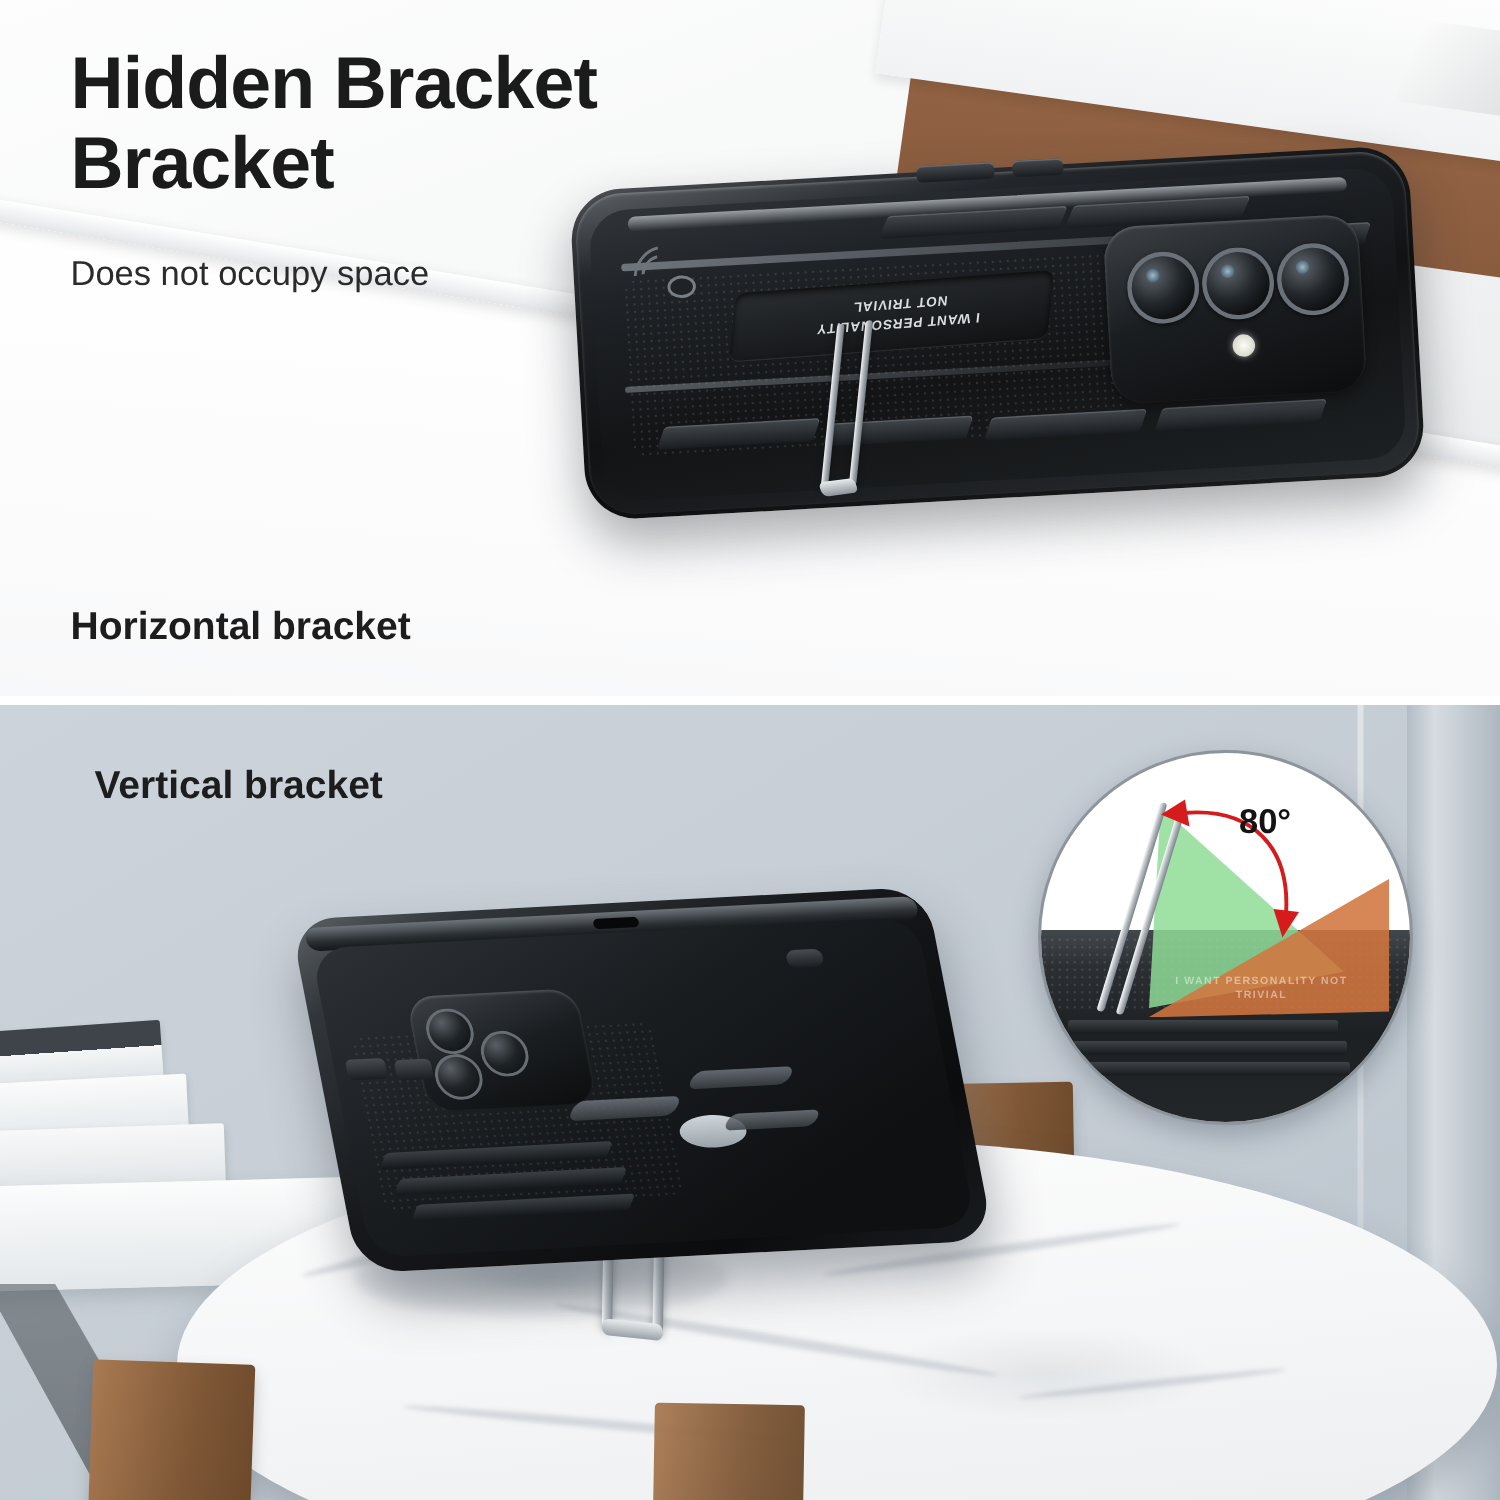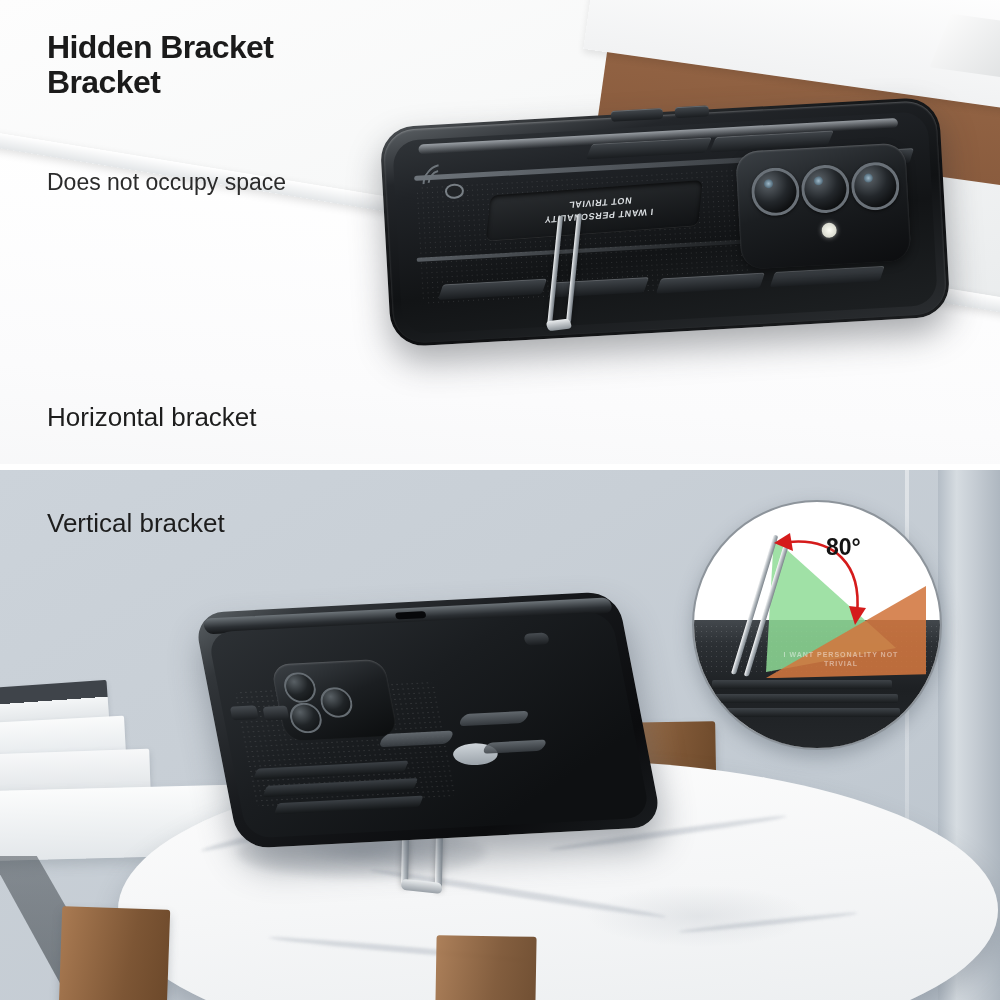--- a/index.html
+++ b/index.html
@@ -36,25 +36,25 @@
     background:linear-gradient(180deg,rgba(150,158,165,0.30),rgba(150,158,165,0));
     transform:rotate(9.3deg); transform-origin:left top; }
 
   
   .gap-obj { position:absolute; left:196px; top:320px; width:92px; height:34px;
     background:linear-gradient(180deg,#8b949b,#5e676d); transform:rotate(9deg) skewX(-20deg); }
   .gap-obj2 { position:absolute; left:180px; top:322px; width:26px; height:30px;
     background:linear-gradient(90deg,#aeb5ba,#7d868c); transform:rotate(9deg); }
 
   
-  .headline { position:absolute; left:47px; top:30px; font-size:32px; font-weight:bold;
+  .headline { position:absolute; left:47px; top:30px; font-size:49px; font-weight:bold;
     color:#1b1b1b; line-height:1.09; letter-spacing:-0.6px; }
   .subline { position:absolute; left:47px; top:168px; font-size:23px; color:#2b2b2b;
     line-height:1.30; }
-  .cap-top { position:absolute; left:47px; top:402px; font-size:26px; font-weight:normal; color:#1d1d1d; }
+  .cap-top { position:absolute; left:47px; top:402px; font-size:26px; font-weight:bold; color:#1d1d1d; }
 
   
   .phone-h { position:absolute; left:385px; top:112px; width:560px; height:220px;
     transform:rotate(-3.2deg); }
   .ph-body { position:absolute; inset:0; border-radius:34px;
     background:linear-gradient(168deg,#4d5155 0%,#303336 12%,#17191b 30%,#0d0e10 62%,#1b1d1f 100%);
     box-shadow:0 16px 34px rgba(40,46,52,0.40); }
   .ph-rim { position:absolute; inset:3px; border-radius:31px;
     background:linear-gradient(170deg,#5a5f63,#23262a 18%,#101214 55%,#2a2d30);
     box-shadow:inset 0 1px 2px rgba(255,255,255,0.25); }
@@ -327,21 +327,21 @@
     <div class="table-top">
       <div class="marble-v" style="left:80px;top:60px;width:220px;height:8px;transform:rotate(-14deg);"></div>
       <div class="marble-v" style="left:250px;top:130px;width:300px;height:7px;transform:rotate(9deg);"></div>
       <div class="marble-v" style="left:430px;top:70px;width:240px;height:6px;transform:rotate(-8deg);"></div>
       <div class="marble-v" style="left:150px;top:186px;width:260px;height:6px;transform:rotate(5deg);"></div>
       <div class="marble-v" style="left:560px;top:160px;width:180px;height:5px;transform:rotate(-6deg);"></div>
     </div>
     <div class="leg leg3"></div>
     <div class="leg leg2"></div>
 
-    <div class="cap-top" style="top:38px;">Vertical bracket</div>
+    <div class="cap-top" style="top:38px;margin-left:16px;">Vertical bracket</div>
   </div>
 
   <div class="kv-shadow"></div>
   <div class="phone-v">
     <div class="pv-body"></div>
     <div class="pv-edge"></div>
     <div class="pv-notch"></div>
     <div class="pv-face">
       <div class="pv-tex"></div>
       <div class="pv-cam">

